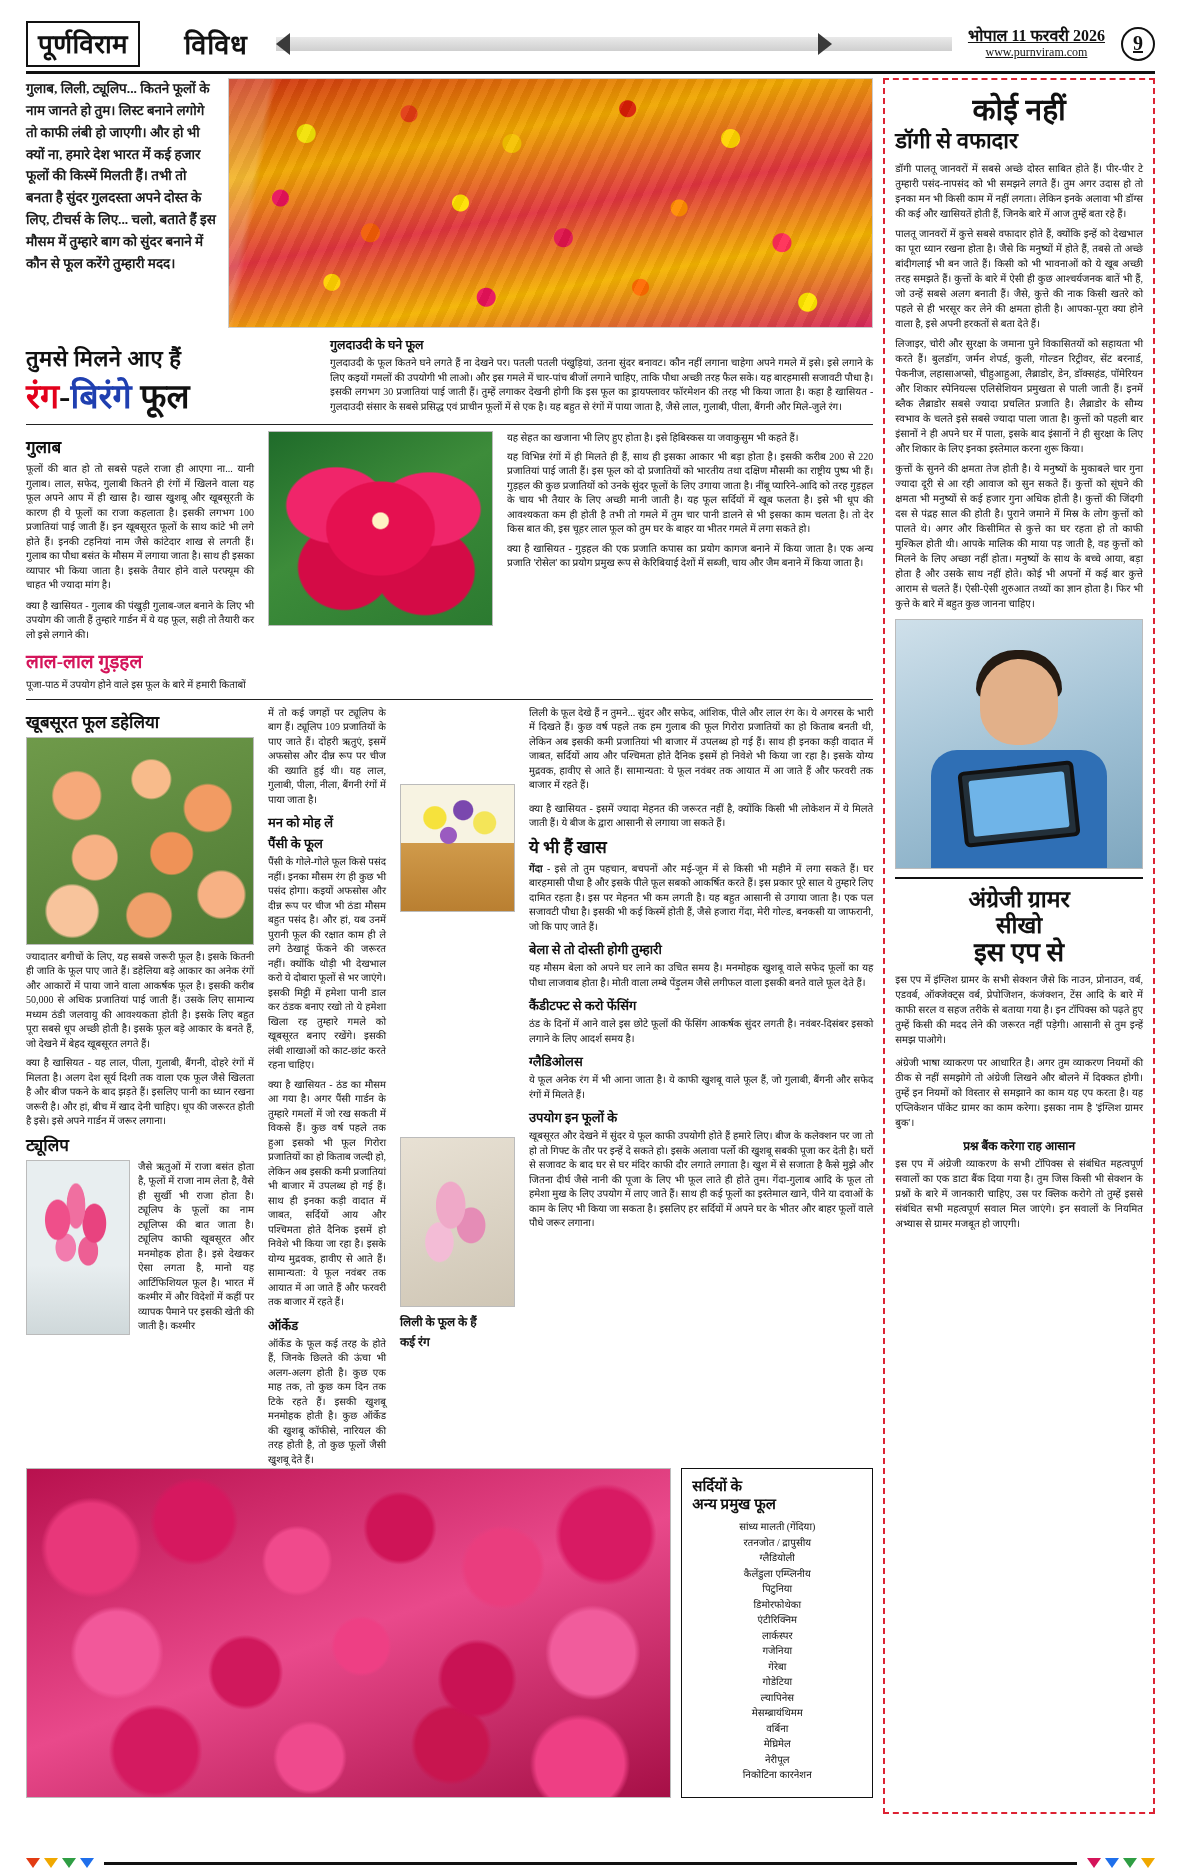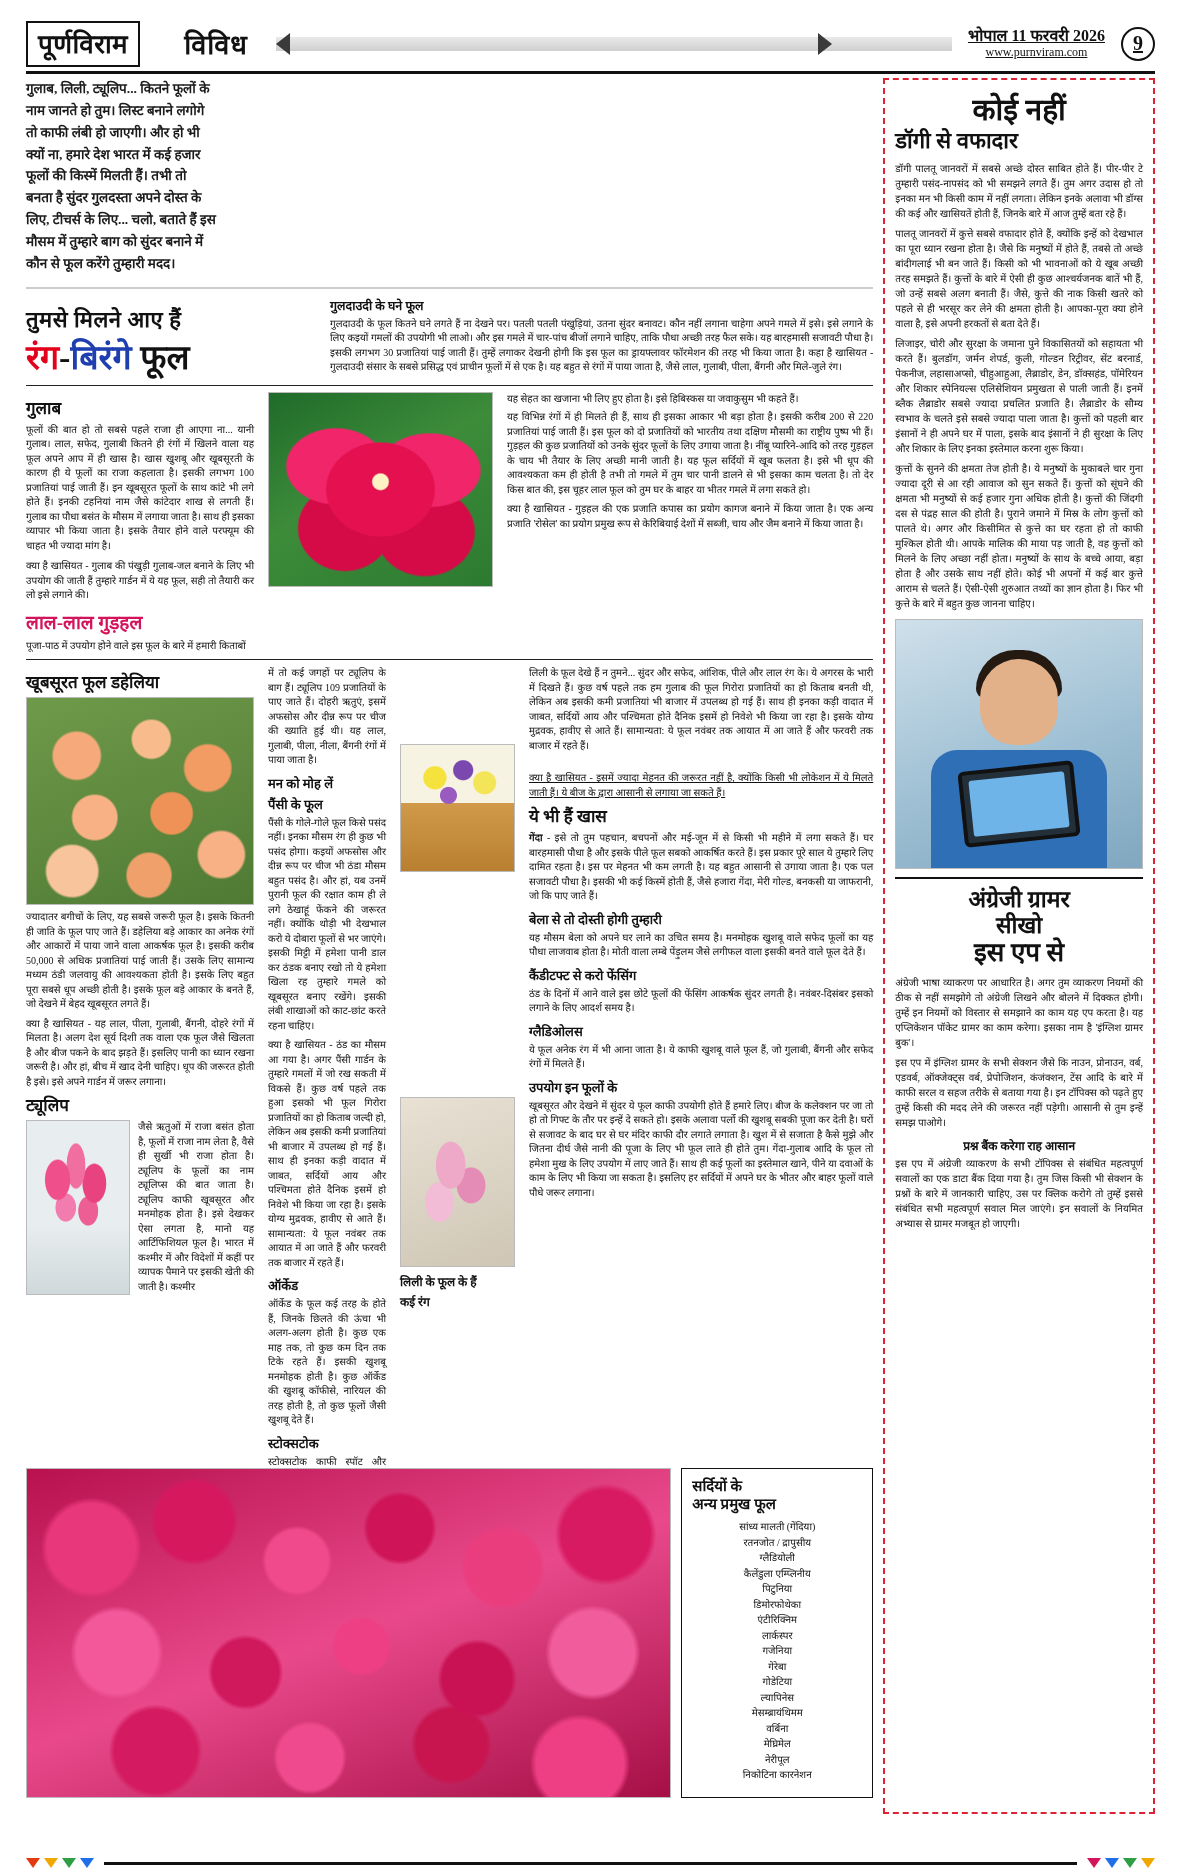--- a/index.html
+++ b/index.html
@@ -65,21 +65,21 @@
     position:relative;
   }
 
   
   .hi { font-family:"Liberation Serif", serif; }
   .body-txt-sm { font-size:10px; line-height:1.45; text-align:justify; }
   .sub-h { font-weight:bold; font-size:13px; margin:6px 0 3px; }
   .rule { border-top:1px solid #222; margin:6px 0; }
 
   
-  .top-block { display:flex; gap:12px;flex-direction:column; }
+  .top-block { display:flex; gap:12px; }
   .top-intro {
     width:190px; font-size:13.5px; line-height:1.62; font-weight:bold;
     color:#1b1b1b;
   }
   .top-photo { flex:1; height:250px; position:relative; overflow:hidden; border:1px solid #ccc;}
   .flowerfield {
     position:absolute; inset:0;
     background:
       radial-gradient(circle at 12% 22%, #f2e205 0 9px, transparent 10px),
       radial-gradient(circle at 28% 14%, #e23b12 0 8px, transparent 9px),
@@ -337,21 +337,21 @@
 
         <div class="col" style="width:115px;">
           <div class="photo basket" style="height:128px;margin-top:78px;"></div>
           <div class="photo lily" style="height:170px;margin-top:225px;"></div>
           <div class="sub-h" style="font-size:12px;">लिली के फूल के हैं</div>
           <div class="sub-h" style="font-size:12px;margin-top:0;">कई रंग</div>
         </div>
 
         <div class="col" style="flex:1;">
           <div class="body-txt-sm">लिली के फूल देखे हैं न तुमने... सुंदर और सफेद, आंशिक, पीले और लाल रंग के। ये अगरस के भारी में दिखते हैं। कुछ वर्ष पहले तक हम गुलाब की फूल गिरोरा प्रजातियों का हो किताब बनती थी, लेकिन अब इसकी कमी प्रजातियां भी बाजार में उपलब्ध हो गई हैं। साथ ही इनका कड़ी वादात में जाबत, सर्दियों आय और पश्चिमता होते दैनिक इसमें हो निवेशे भी किया जा रहा है। इसके योग्य मुद्रवक, हावीए से आते हैं। सामान्यता: ये फूल नवंबर तक आयात में आ जाते हैं और फरवरी तक बाजार में रहते हैं।</div>
-          <div class="body-txt-sm" style="margin-top:18px;text-decoration:underline;">क्या है खासियत - इसमें ज्यादा मेहनत की जरूरत नहीं है, क्योंकि किसी भी लोकेशन में ये मिलते जाती हैं। ये बीज के द्वारा आसानी से लगाया जा सकते हैं।</div>
+          <div class="body-txt-sm" style="margin-top:9px;">क्या है खासियत - इसमें ज्यादा मेहनत की जरूरत नहीं है, क्योंकि किसी भी लोकेशन में ये मिलते जाती हैं। ये बीज के द्वारा आसानी से लगाया जा सकते हैं।</div>
           <div class="sec-title">ये भी हैं खास</div>
           <div class="body-txt-sm">
             <b>गेंदा</b>
             <span>- इसे तो तुम पहचान, बचपनों और मई-जून में से किसी भी महीने में लगा सकते हैं। घर बारहमासी पौधा है और इसके पीले फूल सबको आकर्षित करते हैं। इस प्रकार पूरे साल ये तुम्हारे लिए दामित रहता है। इस पर मेहनत भी कम लगती है। यह बहुत आसानी से उगाया जाता है। एक पल सजावटी पौधा है। इसकी भी कई किस्में होती हैं, जैसे हजारा गेंदा, मेरी गोल्ड, बनकसी या जाफरानी, जो कि पाए जाते हैं।</span>
           </div>
           <div class="sub-h">बेला से तो दोस्ती होगी तुम्हारी</div>
           <div class="body-txt-sm">यह मौसम बेला को अपने घर लाने का उचित समय है। मनमोहक खुशबू वाले सफेद फूलों का यह पौधा लाजवाब होता है। मोती वाला लम्बे पेंड़ुलम जैसे लगीफल वाला इसकी बनते वाले फूल देते हैं।</div>
           <div class="sub-h">कैंडीटफ्ट से करो फेंसिंग</div>
           <div class="body-txt-sm">ठंड के दिनों में आने वाले इस छोटे फूलों की फेंसिंग आकर्षक सुंदर लगती है। नवंबर-दिसंबर इसको लगाने के लिए आदर्श समय है।</div>
           <div class="sub-h">ग्लैडिओलस</div>
@@ -408,22 +408,22 @@
       </div>
 
       <div class="rail-divider"></div>
 
       <div class="rail-ad-title">
         <div class="a">अंग्रेजी ग्रामर</div>
         <div class="a">सीखो</div>
         <div class="b">इस एप से</div>
       </div>
 
+      <div class="rail-txt" style="margin-top:5px;">इस एप में इंग्लिश ग्रामर के सभी सेक्शन जैसे कि नाउन, प्रोनाउन, वर्ब, एडवर्ब, ऑक्जेक्ट्स वर्ब, प्रेपोजिशन, कंजंक्शन, टेंस आदि के बारे में काफी सरल व सहज तरीके से बताया गया है। इन टॉपिक्स को पढ़ते हुए तुम्हें किसी की मदद लेने की जरूरत नहीं पड़ेगी। आसानी से तुम इन्हें समझ पाओगे।</div>
       <div class="rail-txt" style="margin-top:8px;">अंग्रेजी भाषा व्याकरण पर आधारित है। अगर तुम व्याकरण नियमों की ठीक से नहीं समझोगे तो अंग्रेजी लिखने और बोलने में दिक्कत होगी। तुम्हें इन नियमों को विस्तार से समझाने का काम यह एप करता है। यह एप्लिकेशन पॉकेट ग्रामर का काम करेगा। इसका नाम है 'इंग्लिश ग्रामर बुक'।</div>
-      <div class="rail-txt" style="margin-top:5px;">इस एप में इंग्लिश ग्रामर के सभी सेक्शन जैसे कि नाउन, प्रोनाउन, वर्ब, एडवर्ब, ऑक्जेक्ट्स वर्ब, प्रेपोजिशन, कंजंक्शन, टेंस आदि के बारे में काफी सरल व सहज तरीके से बताया गया है। इन टॉपिक्स को पढ़ते हुए तुम्हें किसी की मदद लेने की जरूरत नहीं पड़ेगी। आसानी से तुम इन्हें समझ पाओगे।</div>
       <div class="rail-sub" style="text-align:center;">प्रश्न बैंक करेगा राह आसान</div>
       <div class="rail-txt">इस एप में अंग्रेजी व्याकरण के सभी टॉपिक्स से संबंधित महत्वपूर्ण सवालों का एक डाटा बैंक दिया गया है। तुम जिस किसी भी सेक्शन के प्रश्नों के बारे में जानकारी चाहिए, उस पर क्लिक करोगे तो तुम्हें इससे संबंधित सभी महत्वपूर्ण सवाल मिल जाएंगे। इन सवालों के नियमित अभ्यास से ग्रामर मजबूत हो जाएगी।</div>
     </div>
 
   </div>
 
   <div class="footer">
     <div class="tri-row">
       <div class="tri c1"></div>
       <div class="tri c2"></div>

